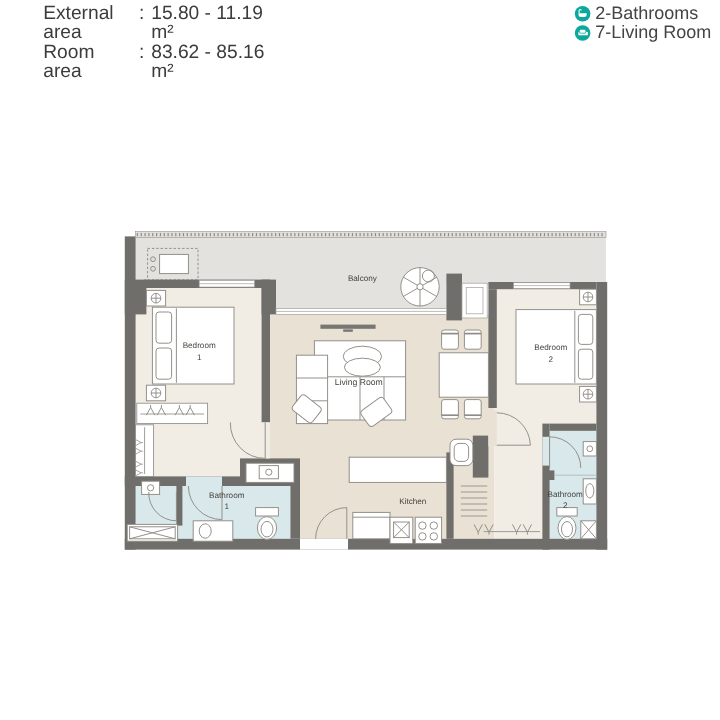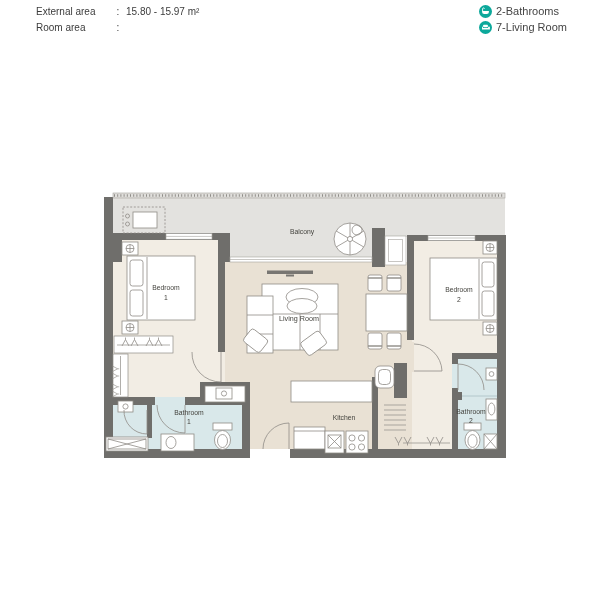--- a/index.html
+++ b/index.html
@@ -1,43 +1,44 @@
 <!DOCTYPE html>
 <html><head>
 <meta charset="utf-8">
 <style>
   html,body{margin:0;padding:0;background:#ffffff;}
   body{width:600px;height:600px;position:relative;font-family:"Liberation Sans","DejaVu Sans",sans-serif;overflow:hidden;}
   
-  .hdr{position:absolute;top:4px;left:36px;font-size:10px;color:#3c3c3c;}
+  .hdr{position:absolute;top:4px;left:36px;font-size:16px;color:#3c3c3c;}
   .hdr-row{display:flex;line-height:16px;}
   .hdr-label{width:74px;}
   .hdr-colon{width:16px;text-align:center;}
   .hdr-value{width:110px;}
   
-  .legend{position:absolute;top:3px;left:479px;font-size:11px;color:#444;}
+  .legend{position:absolute;top:3px;left:479px;font-size:15px;color:#444;}
   .legend-row{display:flex;align-items:center;height:16px;}
   .legend-ic{width:13px;height:13px;border-radius:50%;background:#0ca89b;display:flex;align-items:center;justify-content:center;margin-right:4px;flex:0 0 13px;}
   .legend-ic svg{display:block;}
   svg text{font-family:"Liberation Sans","DejaVu Sans",sans-serif;fill:#45443f;}
   .rlabel{font-size:6.8px;}
   .rlabel-lg{font-size:7.2px;}
 </style>
 </head>
 <body>
 
 <div class="hdr">
   <div class="hdr-row">
     <span class="hdr-label">External area</span>
     <span class="hdr-colon">:</span>
-    <span class="hdr-value">15.80 - 15.97 m²</span>
+    <span class="hdr-value">15.80 - 11.19 m²</span>
   </div>
   <div class="hdr-row">
     <span class="hdr-label">Room area</span>
     <span class="hdr-colon">:</span>
+    <span class="hdr-value">83.62 - 85.16 m²</span>
   </div>
 </div>
 
 <div class="legend">
   <div class="legend-row">
     <span class="legend-ic">
       <svg width="9" height="9" viewBox="0 0 9 9">
         <path d="M1.1 4.1 H7.9 V5 a2.1 2.1 0 0 1 -2.1 2.1 H3.2 A2.1 2.1 0 0 1 1.1 5 Z" fill="#ffffff"></path>
         <path d="M1.6 4.1 V1.8 a0.9 0.9 0 0 1 1.8 0" fill="none" stroke="#ffffff" stroke-width="0.9"></path>
       </svg>

